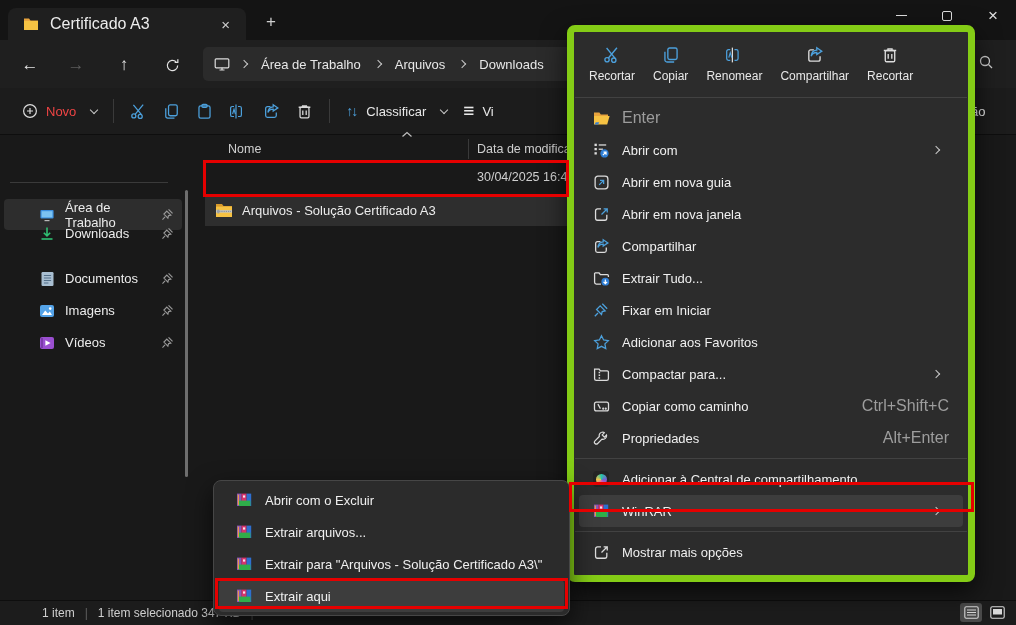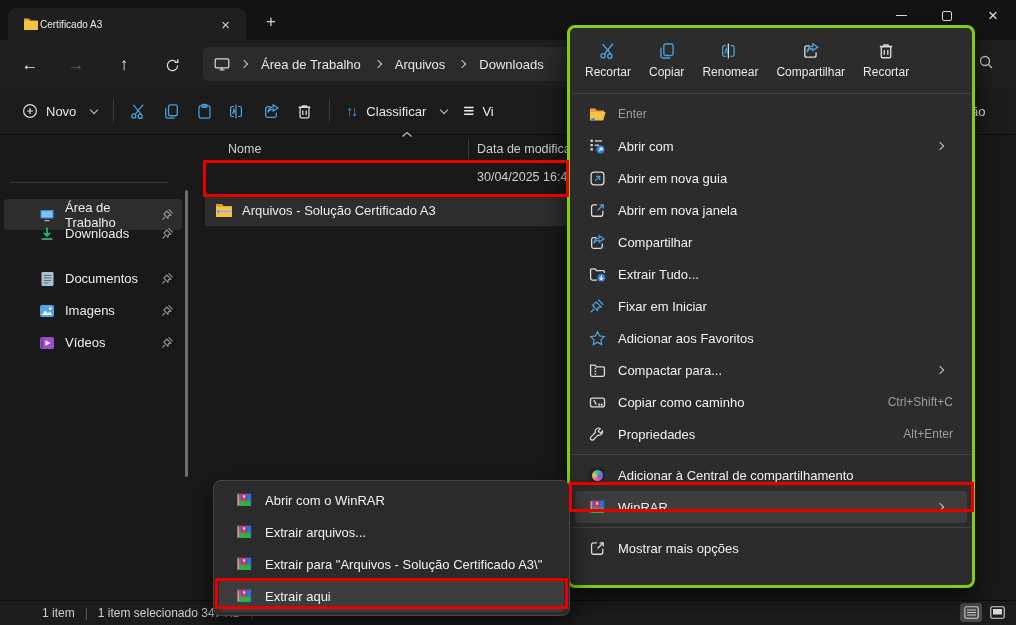--- a/index.html
+++ b/index.html
@@ -5,21 +5,21 @@
   * { margin:0; padding:0; box-sizing:border-box; }
   html,body { width:1016px; height:625px; background:#0d0d0d; overflow:hidden;
     font-family:"Liberation Sans","DejaVu Sans",sans-serif; color:#ececec; }
   .abs { position:absolute; }
   svg { display:block; }
 
   
   #titlebar { left:0; top:0; width:1016px; height:40px; background:#141414; }
   #tab { left:8px; top:8px; width:238px; height:32px; background:#1f1f1f;
     border-radius:8px 8px 0 0; display:flex; align-items:center; padding:0 10px 0 14px; }
-  #tab .title { font-size:10px; flex:1; }
+  #tab .title { font-size:16px; margin-left:10px; flex:1; }
   #tab .tab-close { color:#cfcfcf; font-size:15px; line-height:1; padding:1px 6px; border-radius:4px; }
   #newtab { left:258px; top:12px; font-size:17px; color:#cfcfcf; width:26px; text-align:center; }
   .capbtn { top:0; width:46px; height:31px; display:flex; align-items:center; justify-content:center; color:#e0e0e0; }
   #btn-min { left:878px; } #btn-max { left:924px; } #btn-close { left:970px; }
   #btn-min span { display:block; width:11px; border-top:1.2px solid #e0e0e0; }
   #btn-max span { display:block; width:10px; height:10px; border:1.2px solid #e0e0e0; border-radius:2px; }
   #btn-close { font-size:17px; }
 
   
   #navbar { left:0; top:40px; width:1016px; height:48px; background:#1f1f1f; }
@@ -35,21 +35,21 @@
     transform:rotate(45deg); display:inline-block; margin-left:7px; margin-top:-3px; }
   #searchicon { left:978px; top:54px; }
 
   
   #toolbar { left:0; top:88px; width:1016px; height:47px; background:#1c1c1c;
     border-bottom:1px solid #0e0e0e; display:flex; align-items:center; }
   .tbtn { display:flex; align-items:center; justify-content:center; height:34px; border-radius:4px;
     padding:0 8px; color:#4ca0dc; }
   .tbtn.white { color:#d8d8d8; }
   .tsep { width:1px; height:24px; background:#3a3a3a; margin:0 8px; }
-  #novo { margin-left:14px; color:#e5e5e5; gap:8px; font-size:13px; }
+  #novo { margin-left:14px; color:#ef4444; gap:8px; font-size:13px; }
   #sortbtn,#viewbtn { color:#e8e8e8; font-size:13px; gap:8px; }
   .sorticon { font-size:14px; letter-spacing:-2px; color:#4ca0dc; margin-right:2px; }
   .hamb { font-size:19px; color:#e8e8e8; }
   #toolbar-frag { left:971px; top:104px; font-size:13px; color:#e8e8e8; }
 
   
   #workspace { left:0; top:135px; width:1016px; height:465px; background:#191919; }
   #side-divider { left:10px; top:182px; width:158px; height:1px; background:#3a3a3a; }
   #side-scroll { left:185px; top:190px; width:3px; height:287px; background:#6e6e6e; border-radius:2px; }
   .side-item { left:4px; width:178px; height:31px; display:flex; align-items:center;
@@ -60,31 +60,31 @@
   
   #col-header { left:203px; top:138px; width:790px; height:22px; display:flex; align-items:center;
     font-size:12.5px; color:#cfcfcf; }
   #col-sep { left:468px; top:139px; width:1px; height:20px; background:#3a3a3a; }
   #sort-caret { left:401px; top:131px; }
   #file-row { left:205px; top:163px; width:362px; height:31px; background:#2e2e2e;
     display:flex; align-items:center; padding-left:10px; gap:9px; font-size:13px;margin-top:32px; }
   #file-date { left:477px; top:170px; font-size:12.5px; color:#cfcfcf; white-space:nowrap; }
 
   
-  #ctxmenu { left:567px; top:25px; width:408px; background:#2c2c2c; border:3px solid #84cc16;
-    border-radius:8px; box-shadow:0 10px 26px rgba(0,0,0,.65); z-index:30; padding:6px 0 21px 0; }
+  #ctxmenu { left:567px; top:25px; width:408px; background:#2c2c2c; border:7px solid #84cc16;
+    border-radius:8px; box-shadow:0 10px 26px rgba(0,0,0,.65); z-index:30; padding:6px 0 7px 0; }
   #quick { display:flex; align-items:center; padding:4px 2px 6px 8px; gap:4px; }
   .qa { display:flex; flex-direction:column; align-items:center; gap:5px; padding:4px 7px;
     border-radius:4px; font-size:12px; color:#e8e8e8; }
   .menu-div { height:1px; background:#424242; margin:4px 1px; }
   .mi { display:flex; align-items:center; height:32px; padding:0 14px 0 13px; margin:0 5px;
     border-radius:4px; font-size:13px; color:#f0f0f0; gap:12px; }
   .mi.hov { background:#3d3d3d; }
   .mi .lbl { flex:1; white-space:nowrap; }
-  .mi .sc { color:#9d9d9d; font-size:12px; }
+  .mi .sc { color:#9d9d9d; font-size:16px; }
   .ico { width:18px; height:18px; display:flex; align-items:center; justify-content:center; flex:none; }
 
   
   #winrar-sub { left:213px; top:480px; width:357px; background:#2b2b2b; border:1px solid #464646;
     border-radius:8px; box-shadow:0 10px 26px rgba(0,0,0,.65); z-index:40; padding:3px 0; }
   #winrar-sub .mi { padding-left:16px; }
 
   
   #statusbar { left:0; top:600px; width:1016px; height:25px; background:#1c1c1c;
     border-top:1px solid #0e0e0e; display:flex; align-items:center; font-size:12px; color:#cfcfcf;padding-left:30px; }
@@ -522,21 +522,21 @@
     <span class="ico">
       <svg width="17" height="16" viewBox="0 0 17 16">
           <rect x="1" y="1.6" width="4.6" height="12.4" fill="#8a56b8"></rect>
           <rect x="1.8" y="2.6" width="1.1" height="10.4" fill="#f2a33c"></rect>
           <rect x="5.6" y="1.6" width="5" height="12.4" fill="#d6336c"></rect>
           <rect x="7" y="3.4" width="2.2" height="2.2" fill="#fff" opacity=".85"></rect>
           <rect x="10.6" y="1.6" width="4.6" height="12.4" fill="#2e6fd0"></rect>
           <rect x="3" y="8.6" width="11.4" height="5.4" fill="#2fae4a"></rect>
         </svg>
     </span>
-    <span class="lbl">Abrir com o WinRAR</span>
+    <span class="lbl">Abrir com o Excluir</span>
   </div>
   <div class="mi">
     <span class="ico">
       <svg width="17" height="16" viewBox="0 0 17 16">
           <rect x="1" y="1.6" width="4.6" height="12.4" fill="#8a56b8"></rect>
           <rect x="1.8" y="2.6" width="1.1" height="10.4" fill="#f2a33c"></rect>
           <rect x="5.6" y="1.6" width="5" height="12.4" fill="#d6336c"></rect>
           <rect x="7" y="3.4" width="2.2" height="2.2" fill="#fff" opacity=".85"></rect>
           <rect x="10.6" y="1.6" width="4.6" height="12.4" fill="#2e6fd0"></rect>
           <rect x="3" y="8.6" width="11.4" height="5.4" fill="#2fae4a"></rect>

